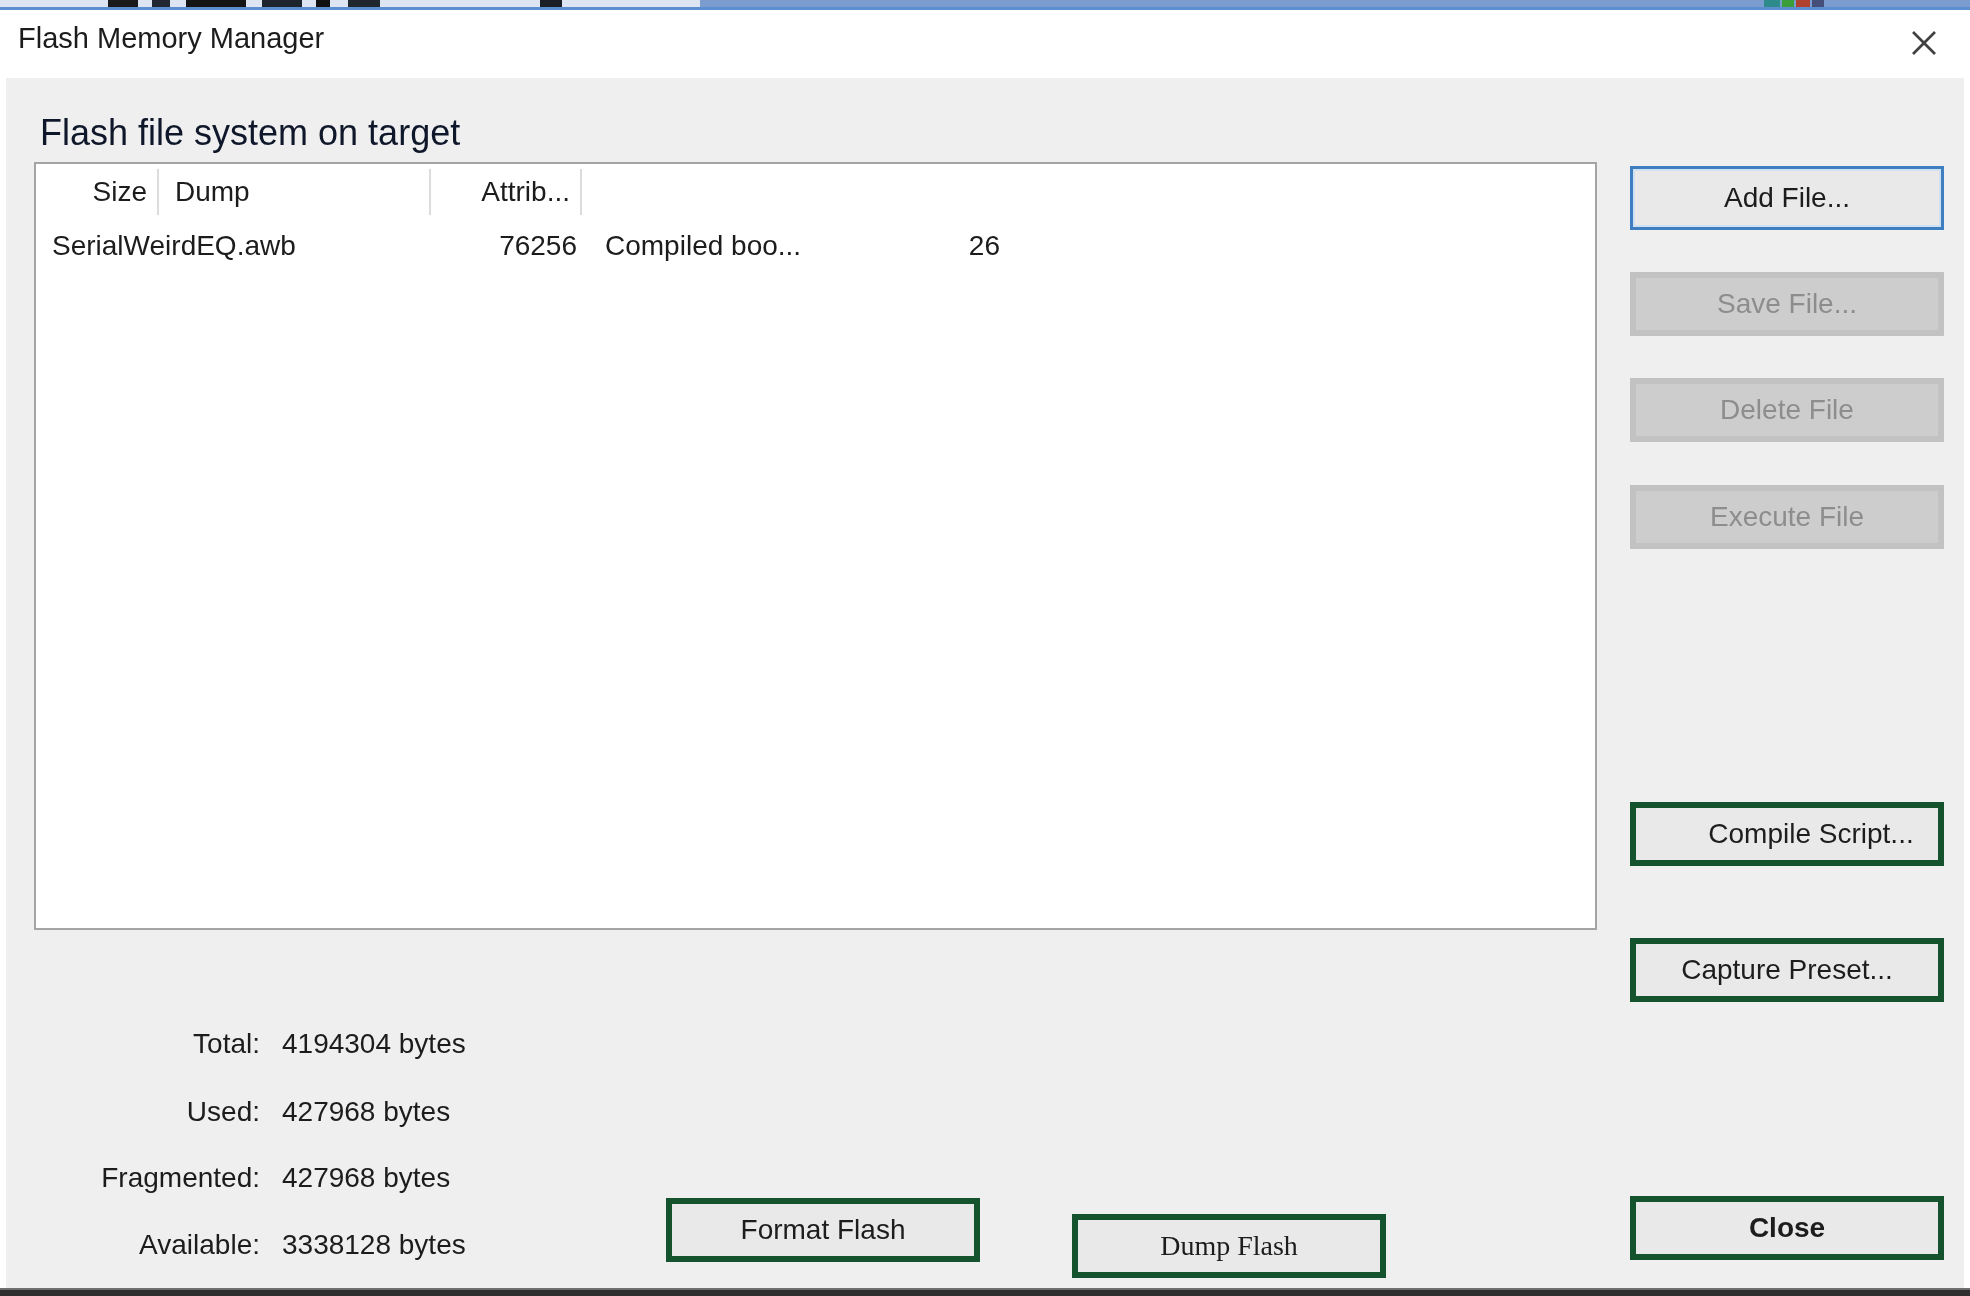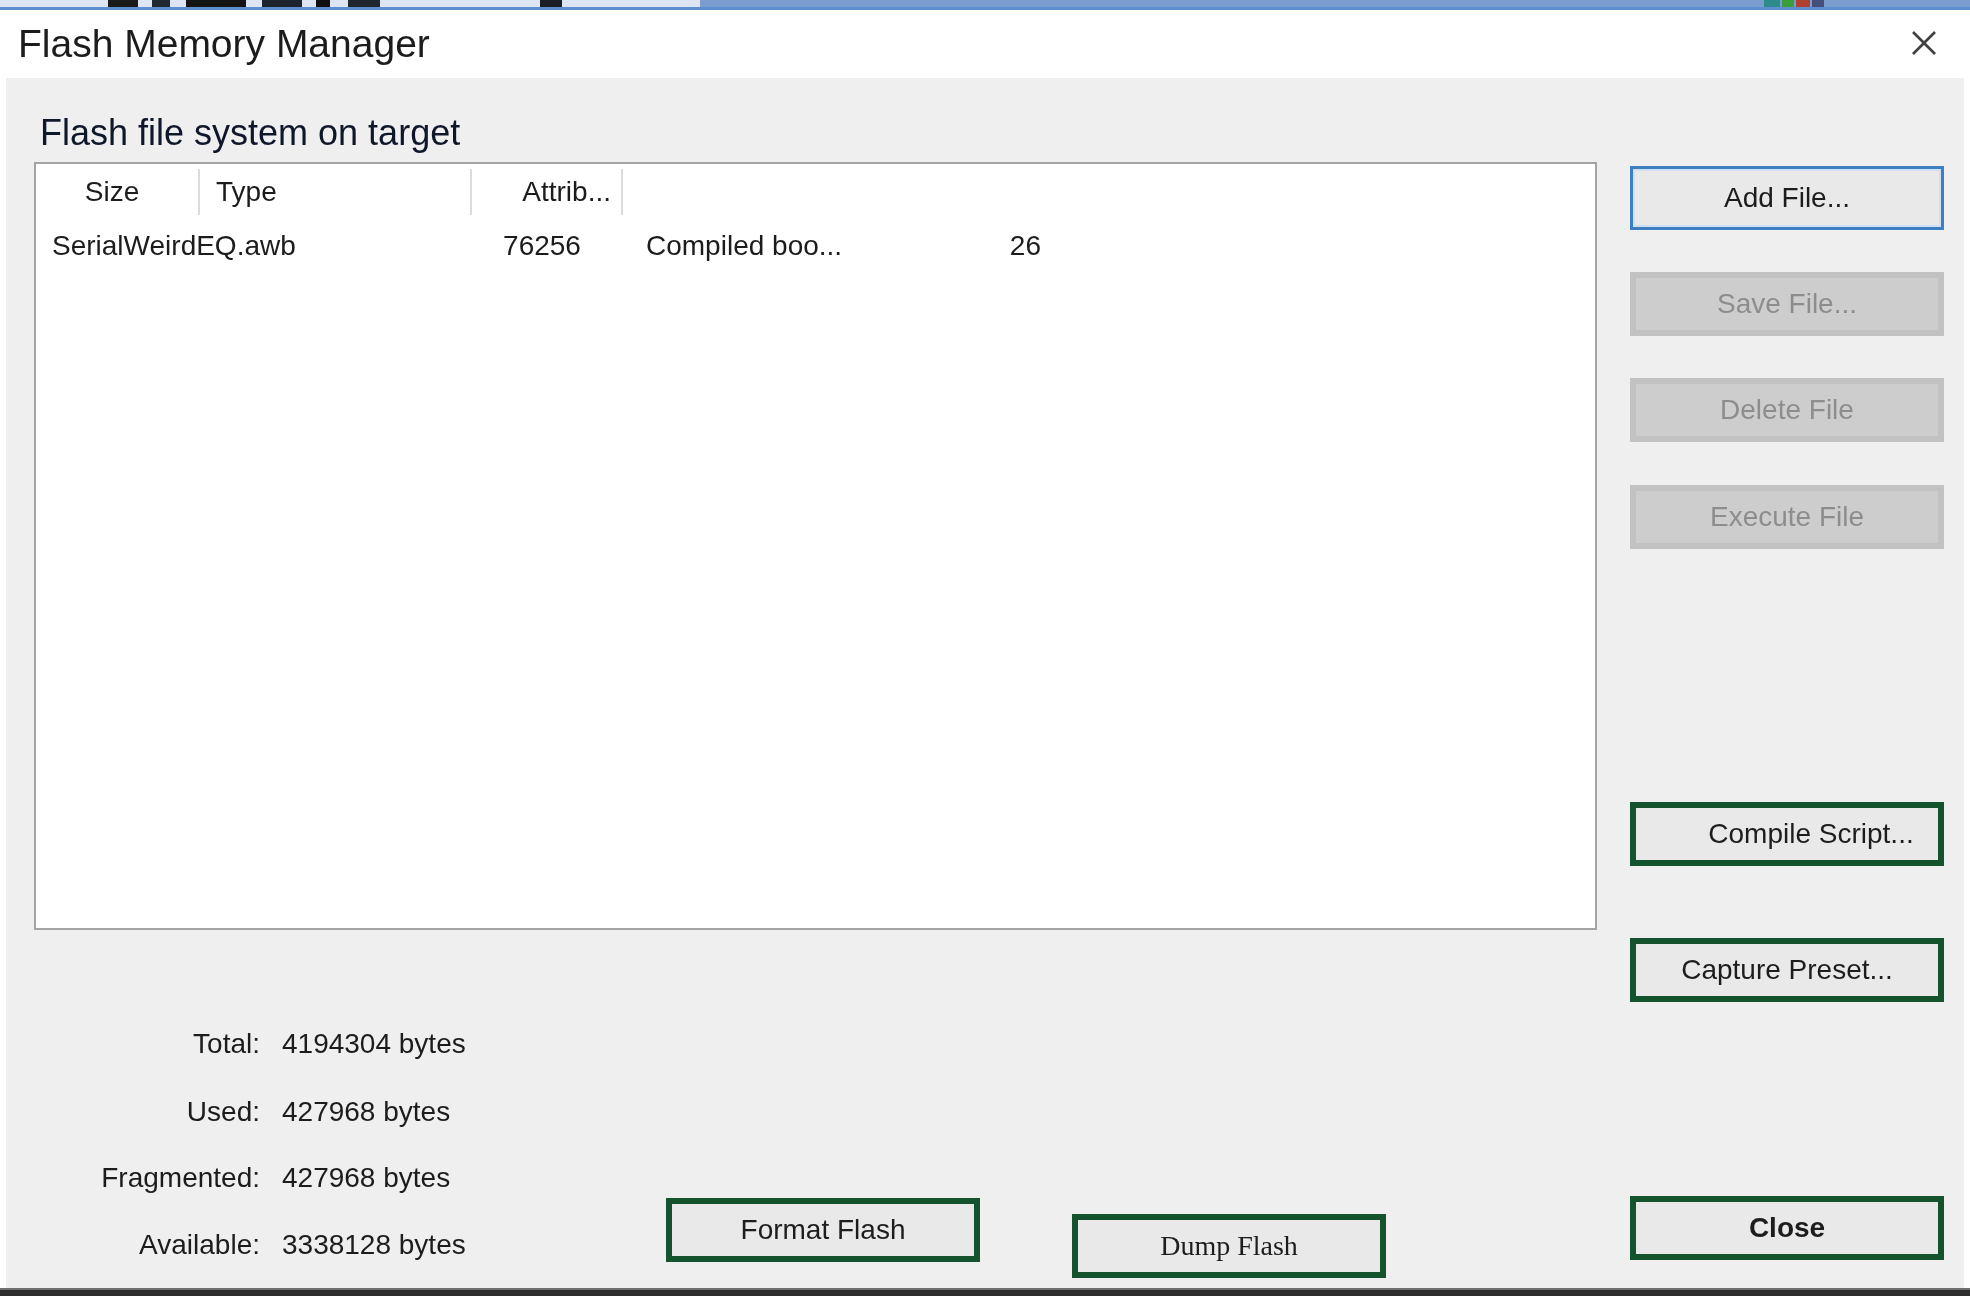--- a/index.html
+++ b/index.html
@@ -12,35 +12,35 @@
     overflow:hidden;
   }
   
   .artifact-strip { position:absolute; left:0; top:0; width:1970px; height:11px; background:#ffffff; }
   .artifact-left  { position:absolute; left:0; top:0; width:760px; height:7px; background:#dce5f1; }
   .artifact-right { position:absolute; left:700px; top:0; width:1270px; height:7px; background:#7b9cce; }
   .blue-line { position:absolute; left:0; top:7px; width:1970px; height:3px; background:#5d8fd0; }
   .frag { position:absolute; top:0; height:7px; }
   
   .titlebar { position:absolute; left:0; top:11px; width:1970px; height:67px; background:#ffffff; }
-  .title-text { position:absolute; left:18px; top:11px; font-size:39px; color:#1c1c1c; }
+  .title-text { position:absolute; left:18px; top:11px; font-size:29px; color:#1c1c1c; }
   .close-btn { position:absolute; left:1896px; top:6px; width:56px; height:52px;
                display:flex; align-items:center; justify-content:center; background:transparent; border:none; cursor:pointer; }
   
   .client { position:absolute; left:6px; top:78px; width:1958px; height:1210px; background:#efefef; }
   .group-label { position:absolute; left:40px; top:112px; font-size:36px; color:#0f172a; }
   
   .file-list { position:absolute; left:34px; top:162px; width:1563px; height:768px;
                background:#ffffff; border:2px solid #a4a4a4; }
   .lv-header { display:flex; height:56px; align-items:stretch; font-size:28px; color:#1c1c1c; }
   .lv-header .hcell { position:relative; display:flex; align-items:center; }
   .lv-header .hcell .sep { position:absolute; right:0; top:5px; bottom:5px; width:2px; background:#dcdcdc; }
   .lv-row { display:flex; height:52px; align-items:center; font-size:28px; color:#1c1c1c; }
   .c-name   { width:430px; padding-left:16px; }
-  .c-size   { width:164px; justify-content:center; text-align:right; padding-right:12px; display:flex; align-items:center; }
+  .c-size   { width:123px; justify-content:flex-end; text-align:right; padding-right:12px; display:flex; align-items:center; }
   .c-type   { width:272px; padding-left:16px; }
   .c-attrib { width:151px; justify-content:flex-end; text-align:right; padding-right:12px; display:flex; align-items:center; }
   .c-fill   { flex:1; }
   .lv-row .c-name, .lv-row .c-type { display:flex; align-items:center; white-space:nowrap; overflow:hidden; }
   
   .btn { position:absolute; width:314px; height:64px;
          background:#e9e9e9; border:6px solid #14532d;
          font-family:"Liberation Sans", sans-serif; font-size:28px; color:#1d1d1d;
          display:flex; align-items:center; justify-content:center; cursor:pointer; }
   .btn.default { border:3px solid #3e7fc1; box-shadow:inset 0 0 0 2px #cfe0f2; }
@@ -89,21 +89,21 @@
 
 <div class="group-label">Flash file system on target</div>
 
 <div class="file-list">
   <div class="lv-header">
     <div class="hcell c-size">
       <span>Size</span>
       <span class="sep"></span>
     </div>
     <div class="hcell c-type">
-      <span>Type</span>
+      <span>Dump</span>
       <span class="sep"></span>
     </div>
     <div class="hcell c-attrib">
       <span>Attrib...</span>
       <span class="sep"></span>
     </div>
     <div class="hcell c-fill"></div>
   </div>
   <div class="lv-row">
     <div class="c-name">SerialWeirdEQ.awb</div>

